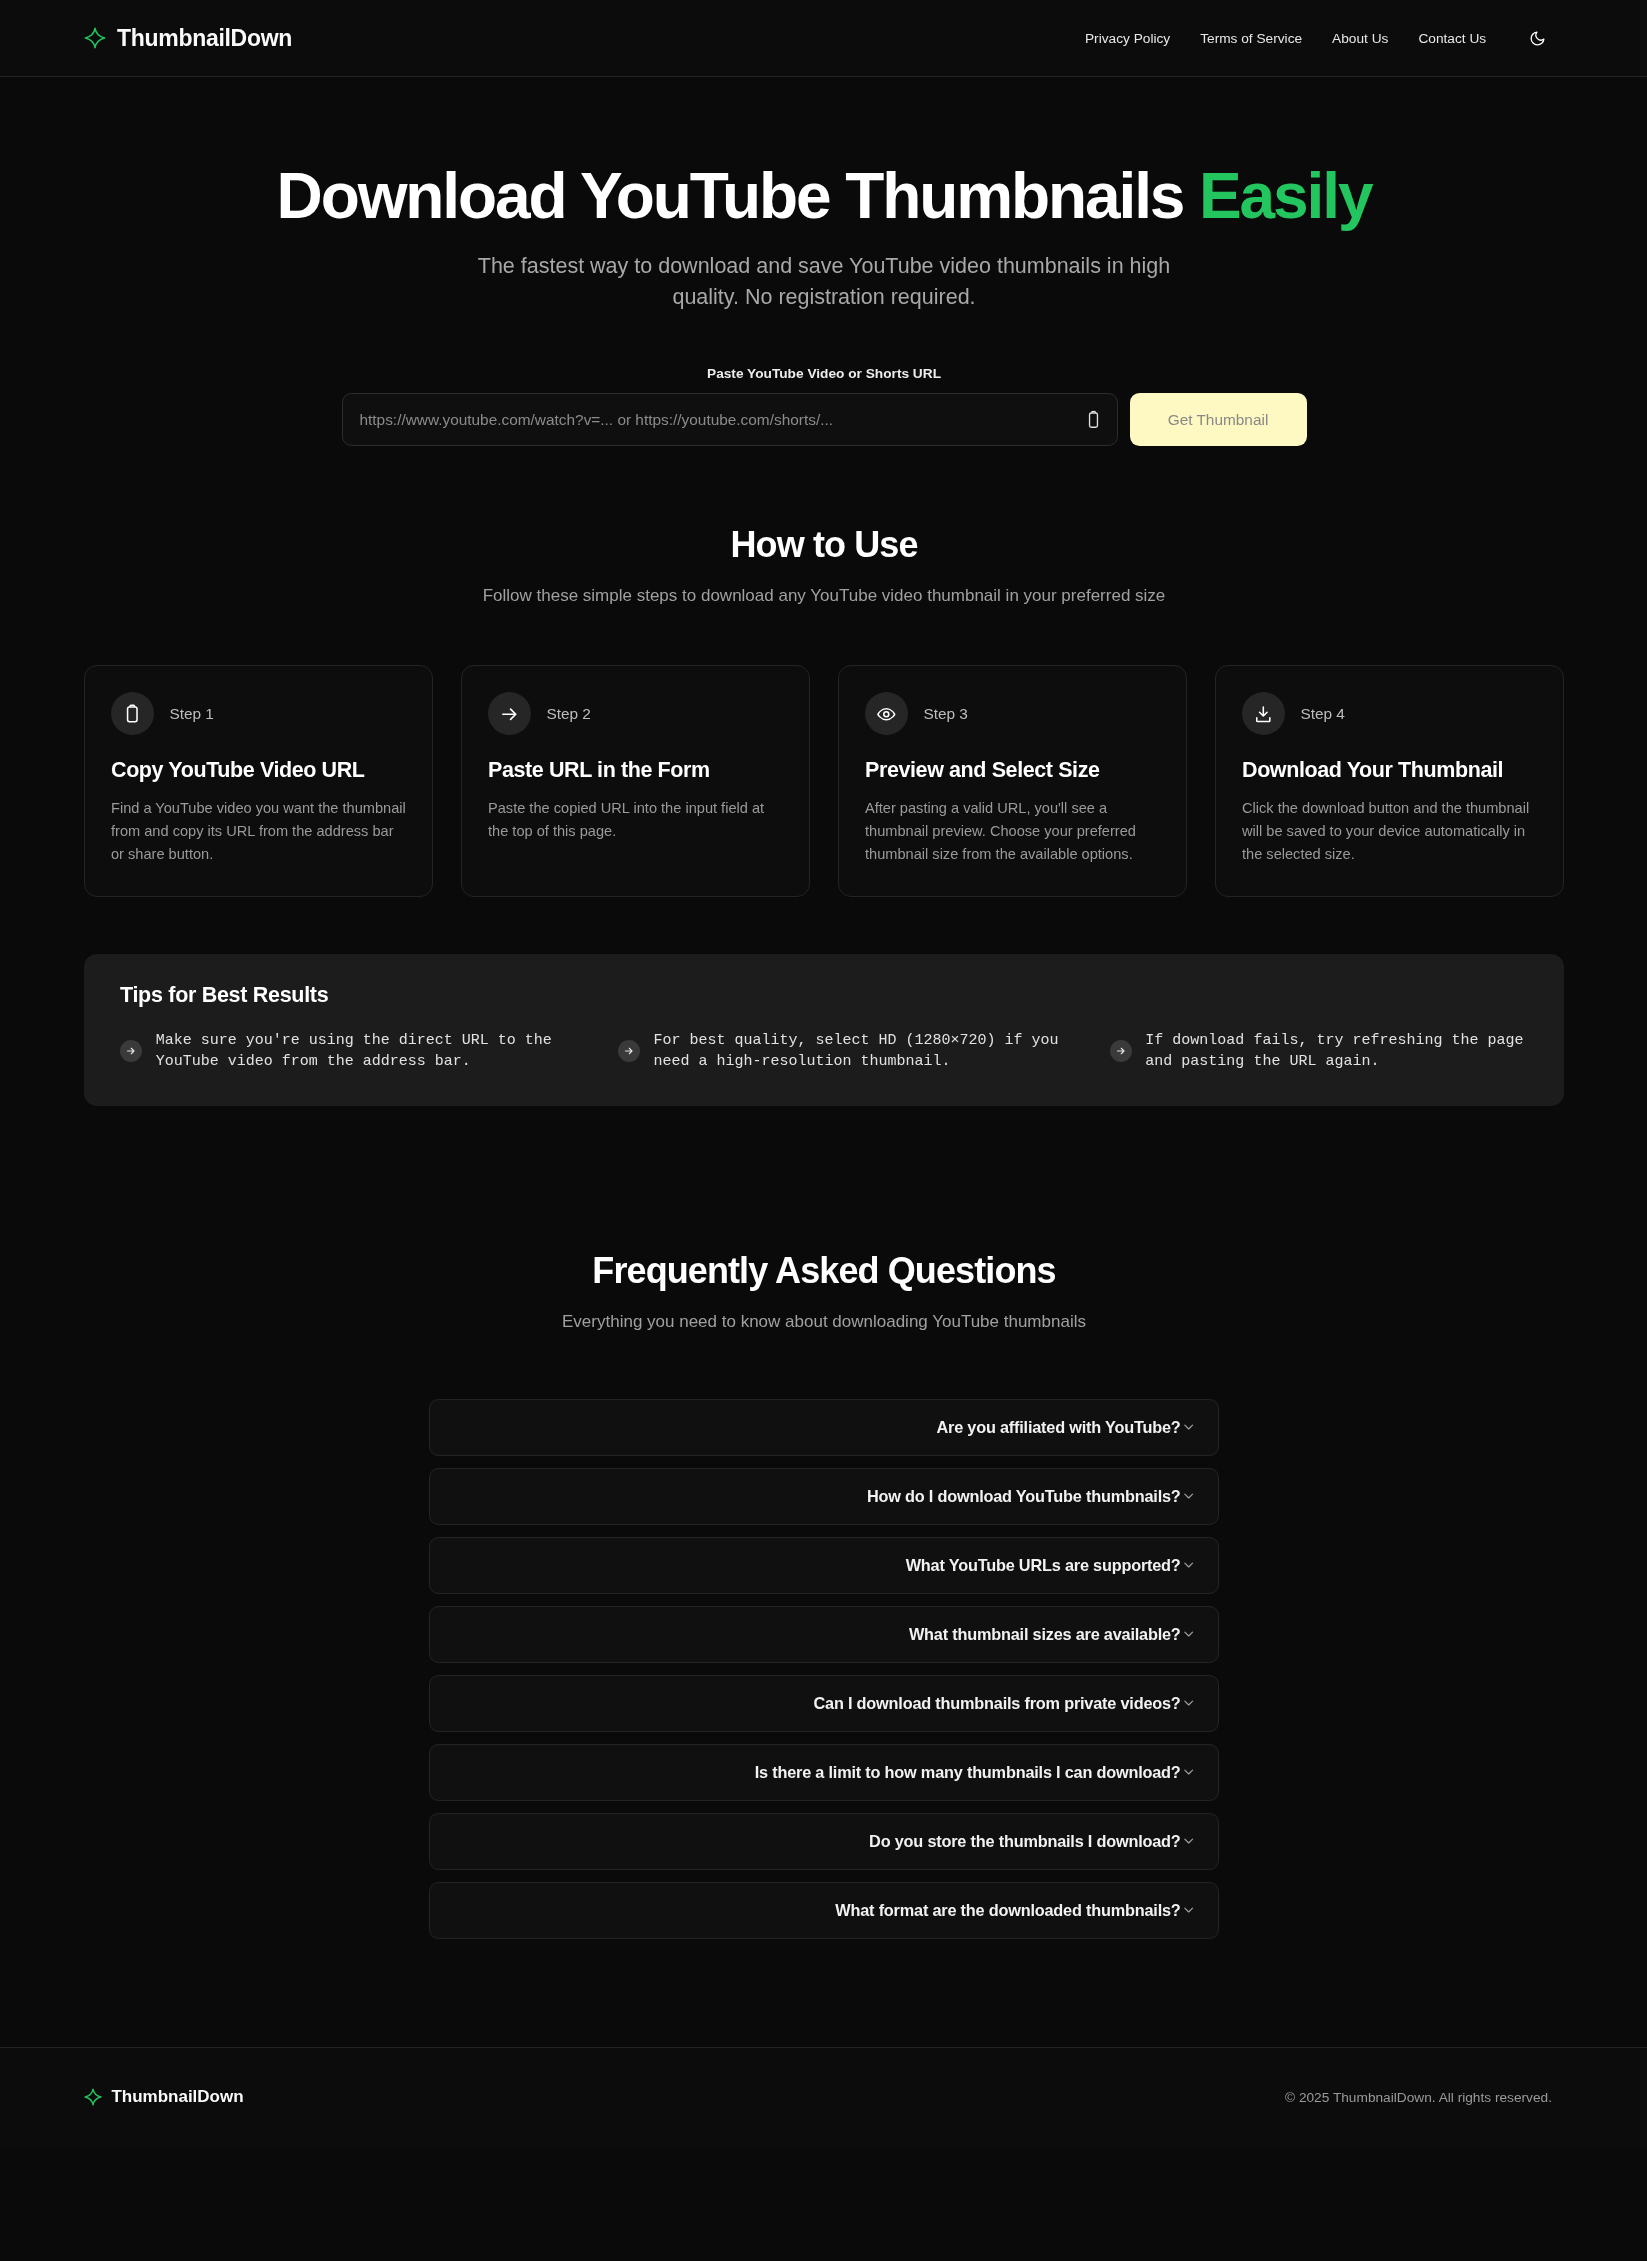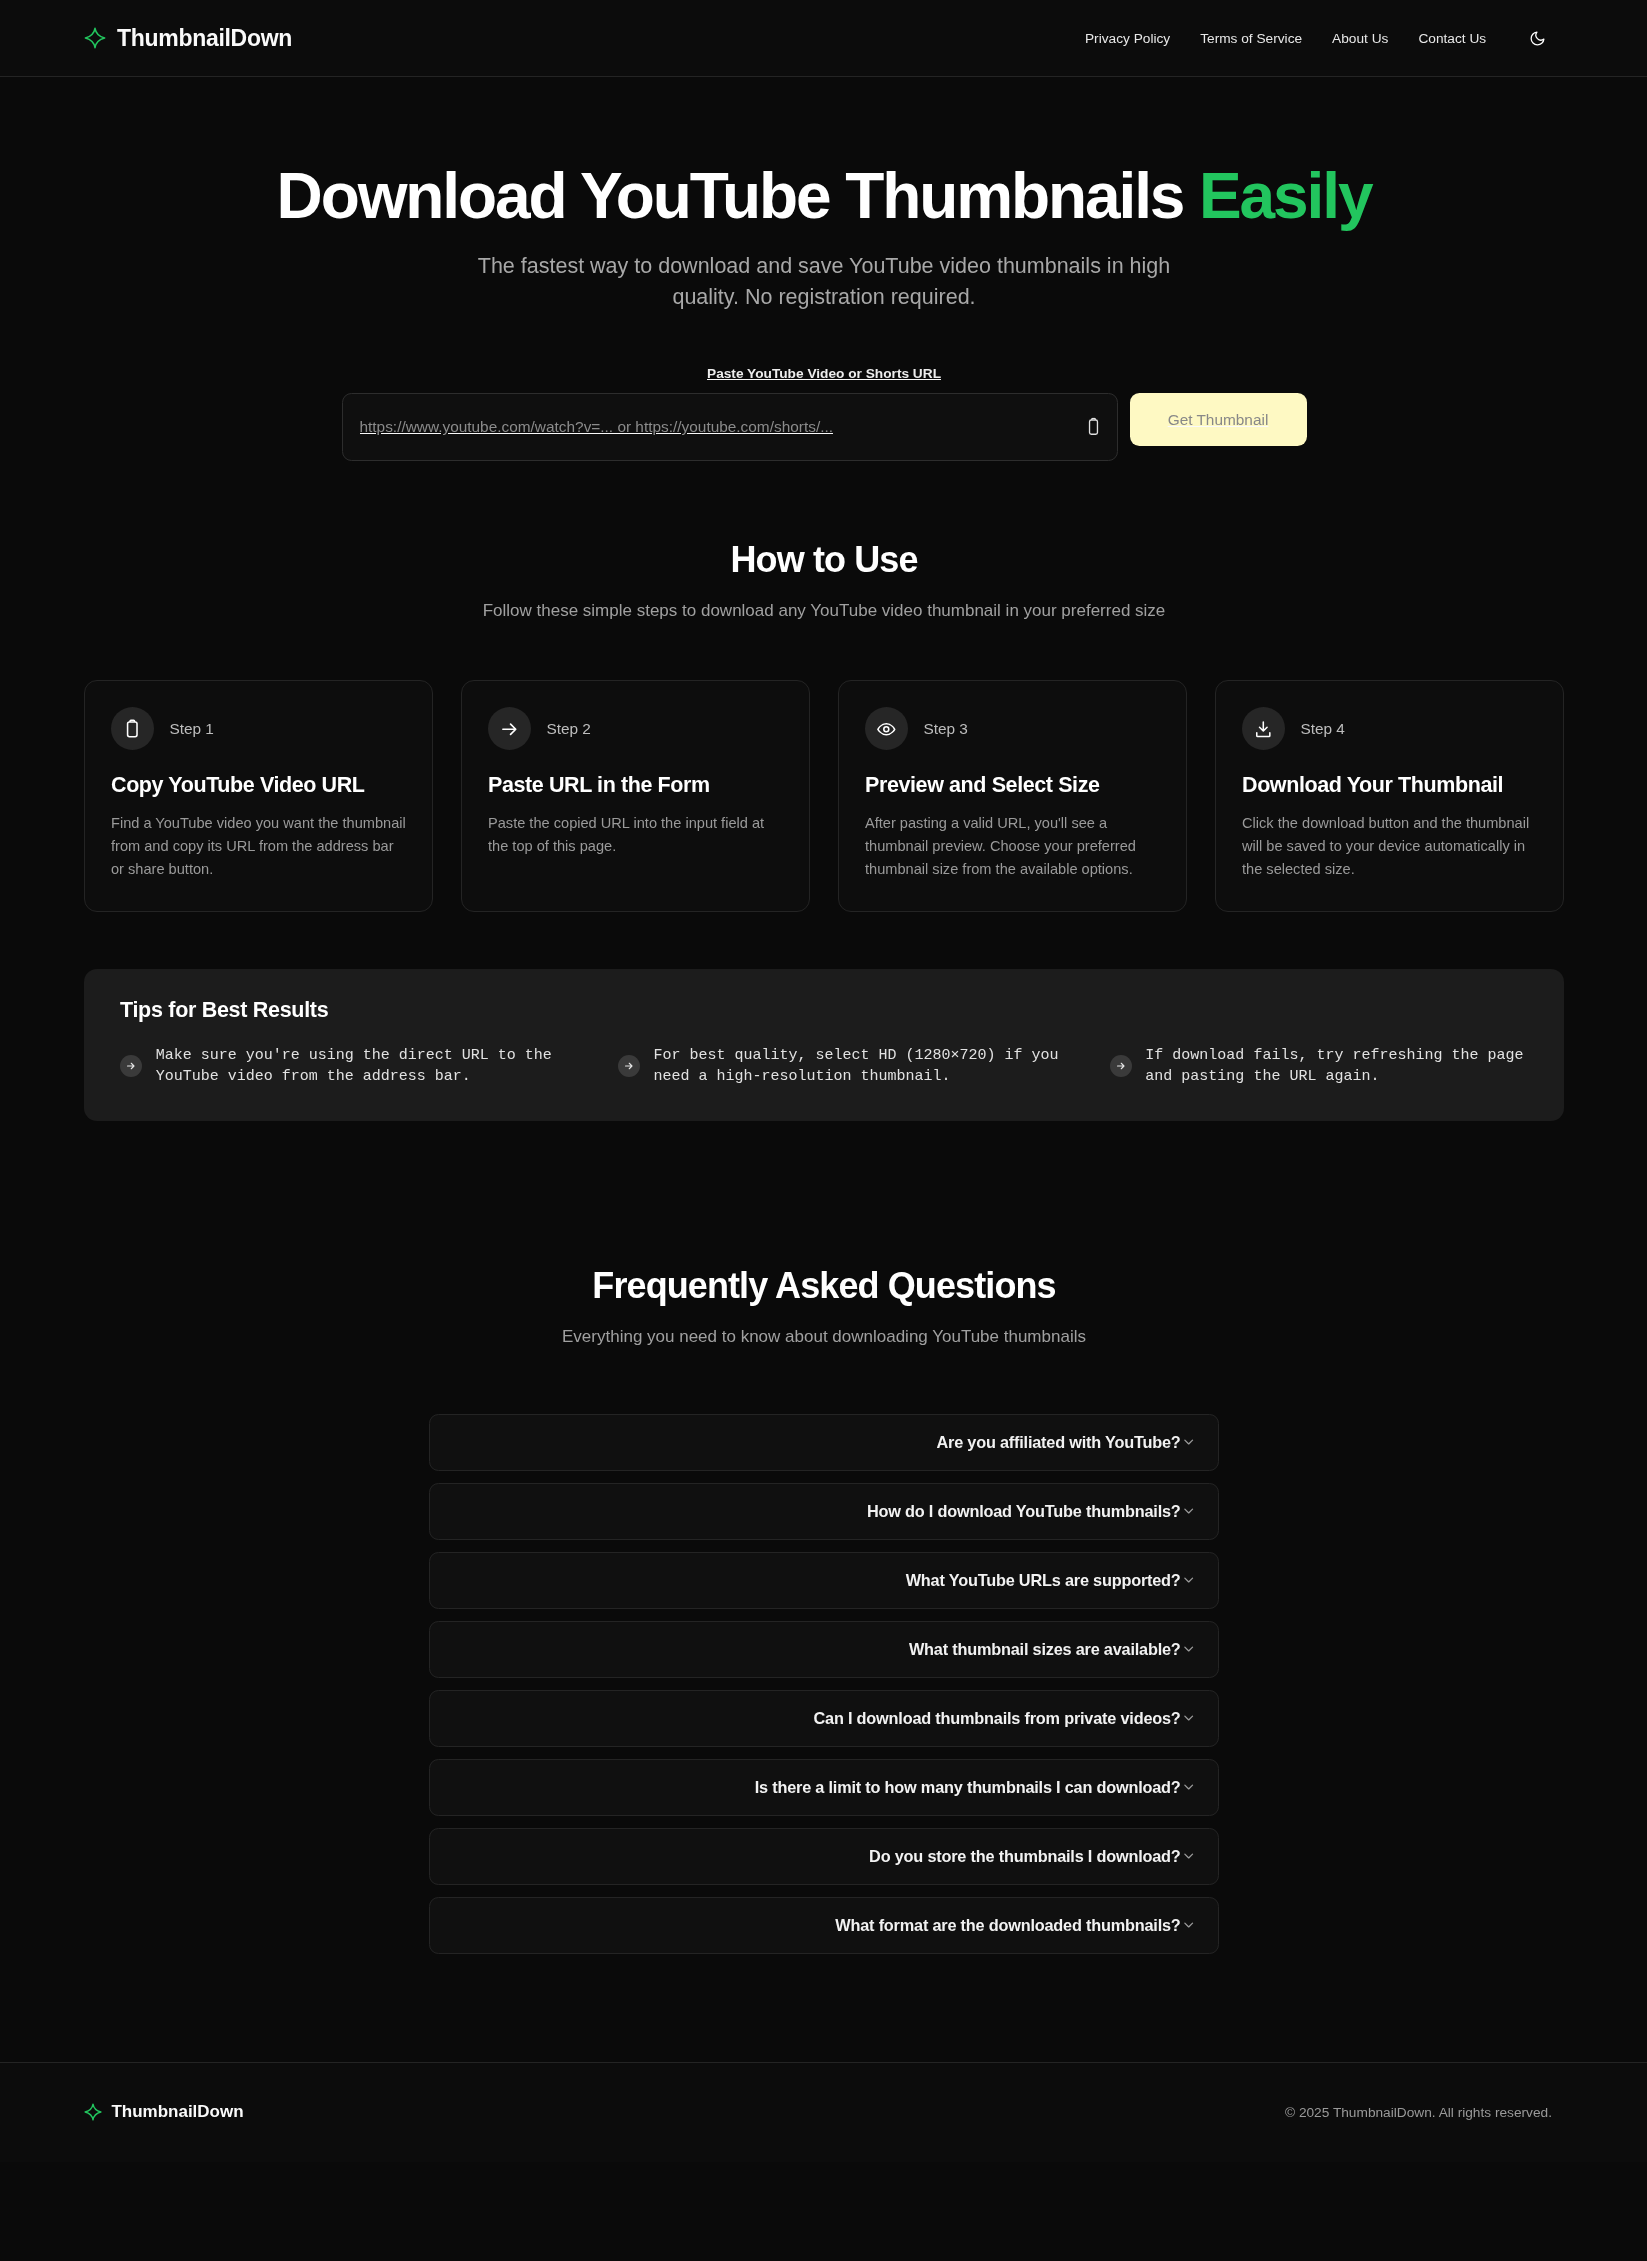--- a/index.html
+++ b/index.html
@@ -36,25 +36,25 @@
     color:#ffffff;
     margin-top:7px;
   }
   .hero h1 .accent{color:#22c55e;}
   .hero-sub{
     margin:20.6px auto 0;max-width:704px;
     font-size:21.5px;line-height:1.44;color:#a8a8a8;font-weight:400;
   }
 
   
-  .form-wrap{margin:53px auto 7px;width:965px;padding-left:0;text-decoration:underline;}
+  .form-wrap{margin:53px auto 7px;width:965px;padding-left:0;}
   .form-label{font-size:13.7px;font-weight:700;color:#ededed;margin-bottom:12px;display:block;}
   .form-row{display:flex;align-items:stretch;gap:12px;}
   .input-shell{
-    position:relative;flex:0 0 776px;height:68px;
+    position:relative;flex:0 0 776px;height:53px;
     background:#0f0f0f;border:0.9px solid #2d2d2d;border-radius:9.4px;
     display:flex;align-items:center;
   }
   .url-input{
     flex:1;height:100%;background:transparent;border:0;outline:none;
     font-family:inherit;font-size:15.4px;color:#e8e8e8;
     padding:0 46px 0 17px;
   }
   .url-input::placeholder{color:#8b8b8b;}
   .paste-icon{

